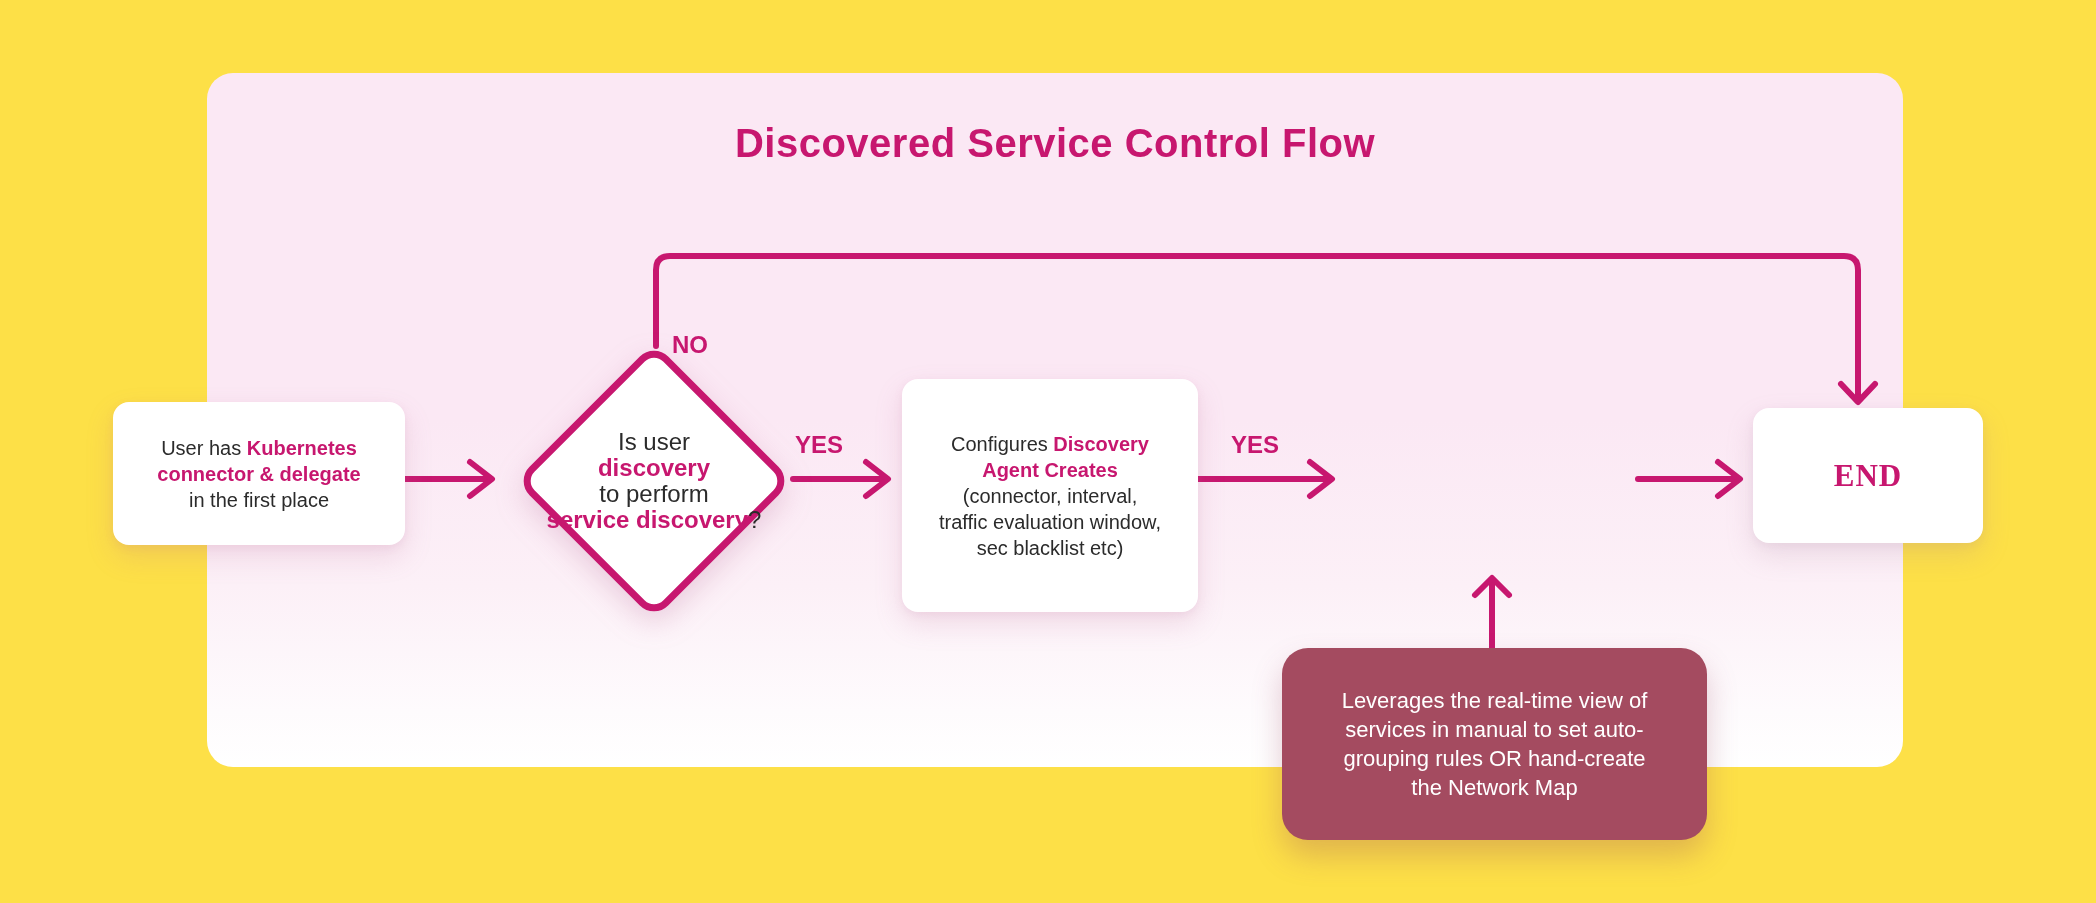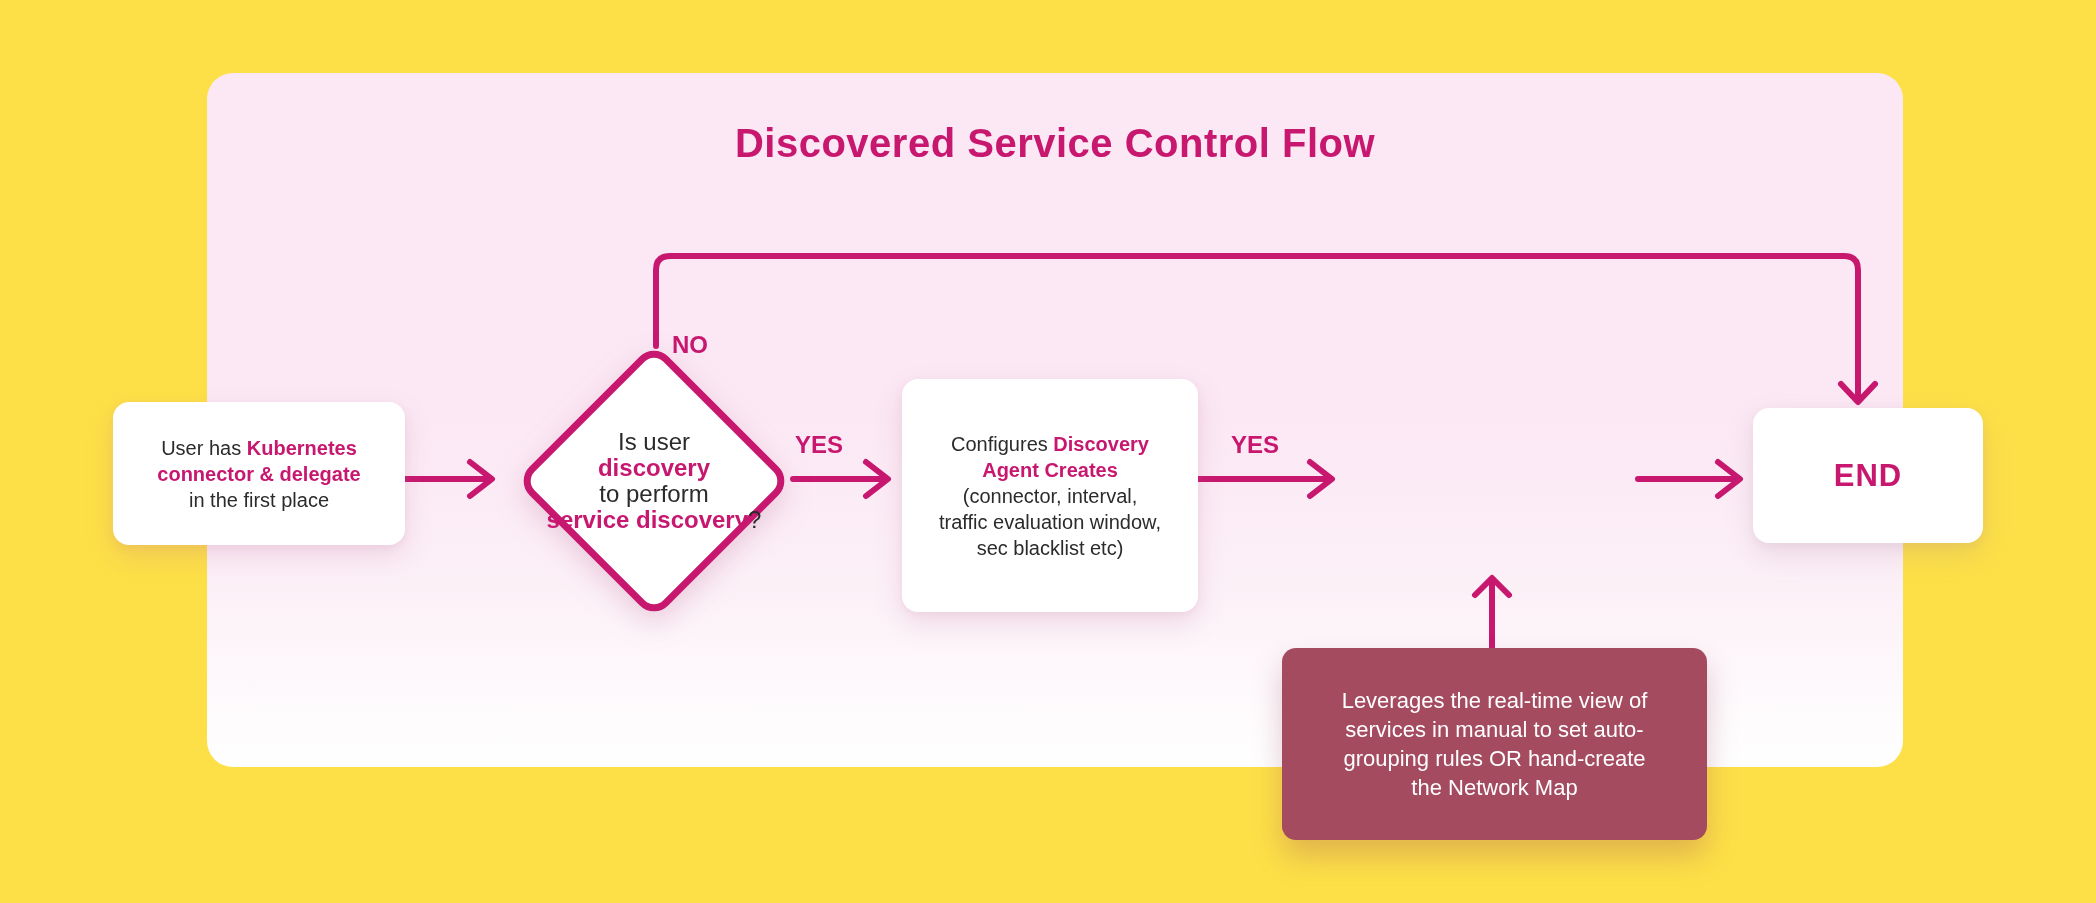--- a/index.html
+++ b/index.html
@@ -37,40 +37,40 @@
     box-shadow:0 12px 28px rgba(186,108,152,.18),0 3px 8px rgba(186,108,152,.10);
     padding:8px;
   }
   .hl{color:var(--accent);font-weight:700;}
 
   .node-start{left:113px;top:402px;width:292px;height:143px;}
   .node-configure{left:902px;top:379px;width:296px;height:233px;}
   .node-create{left:1347px;top:380px;width:291px;height:192px;}
   .node-end{left:1753px;top:408px;width:230px;height:135px;
     font-size:31px;font-weight:800;letter-spacing:1px;color:var(--accent);
-    box-shadow:0 12px 28px rgba(170,130,155,.20),0 3px 8px rgba(170,130,155,.10);}
+    box-shadow:0 12px 28px rgba(170,130,155,.20),0 3px 8px rgba(170,130,155,.10);font-family:Liberation Serif, serif;}
 
   
   .diamond-wrap{position:absolute;left:556px;top:383px;width:196px;height:196px;
     filter:drop-shadow(0 10px 14px rgba(186,108,152,.28));}
   .diamond{
     width:196px;height:196px;background:#ffffff;
     border:7px solid var(--accent);border-radius:20px;
     transform:rotate(45deg);
   }
   .diamond-label{
     position:absolute;left:534px;top:429px;width:240px;height:104px;
     display:flex;align-items:center;justify-content:center;text-align:center;
     font-size:24px;line-height:26px;color:var(--text-dark);
   }
 
   
   .note{
     position:absolute;left:1282px;top:648px;width:425px;height:192px;
-    background:var(--note-bg);border-radius:14px;
+    background:var(--note-bg);border-radius:26px;
     display:flex;align-items:center;justify-content:center;text-align:center;
     color:#ffffff;font-size:22px;line-height:29px;padding:14px 18px;
     box-shadow:0 16px 30px rgba(150,70,95,.28);
   }
 
   
   .edge-label{position:absolute;font-size:24px;font-weight:800;color:var(--accent);line-height:1;}
   .label-no{left:672px;top:285px;margin-top:48px;}
   .label-yes-1{left:795px;top:433px;}
   .label-yes-2{left:1231px;top:433px;}

